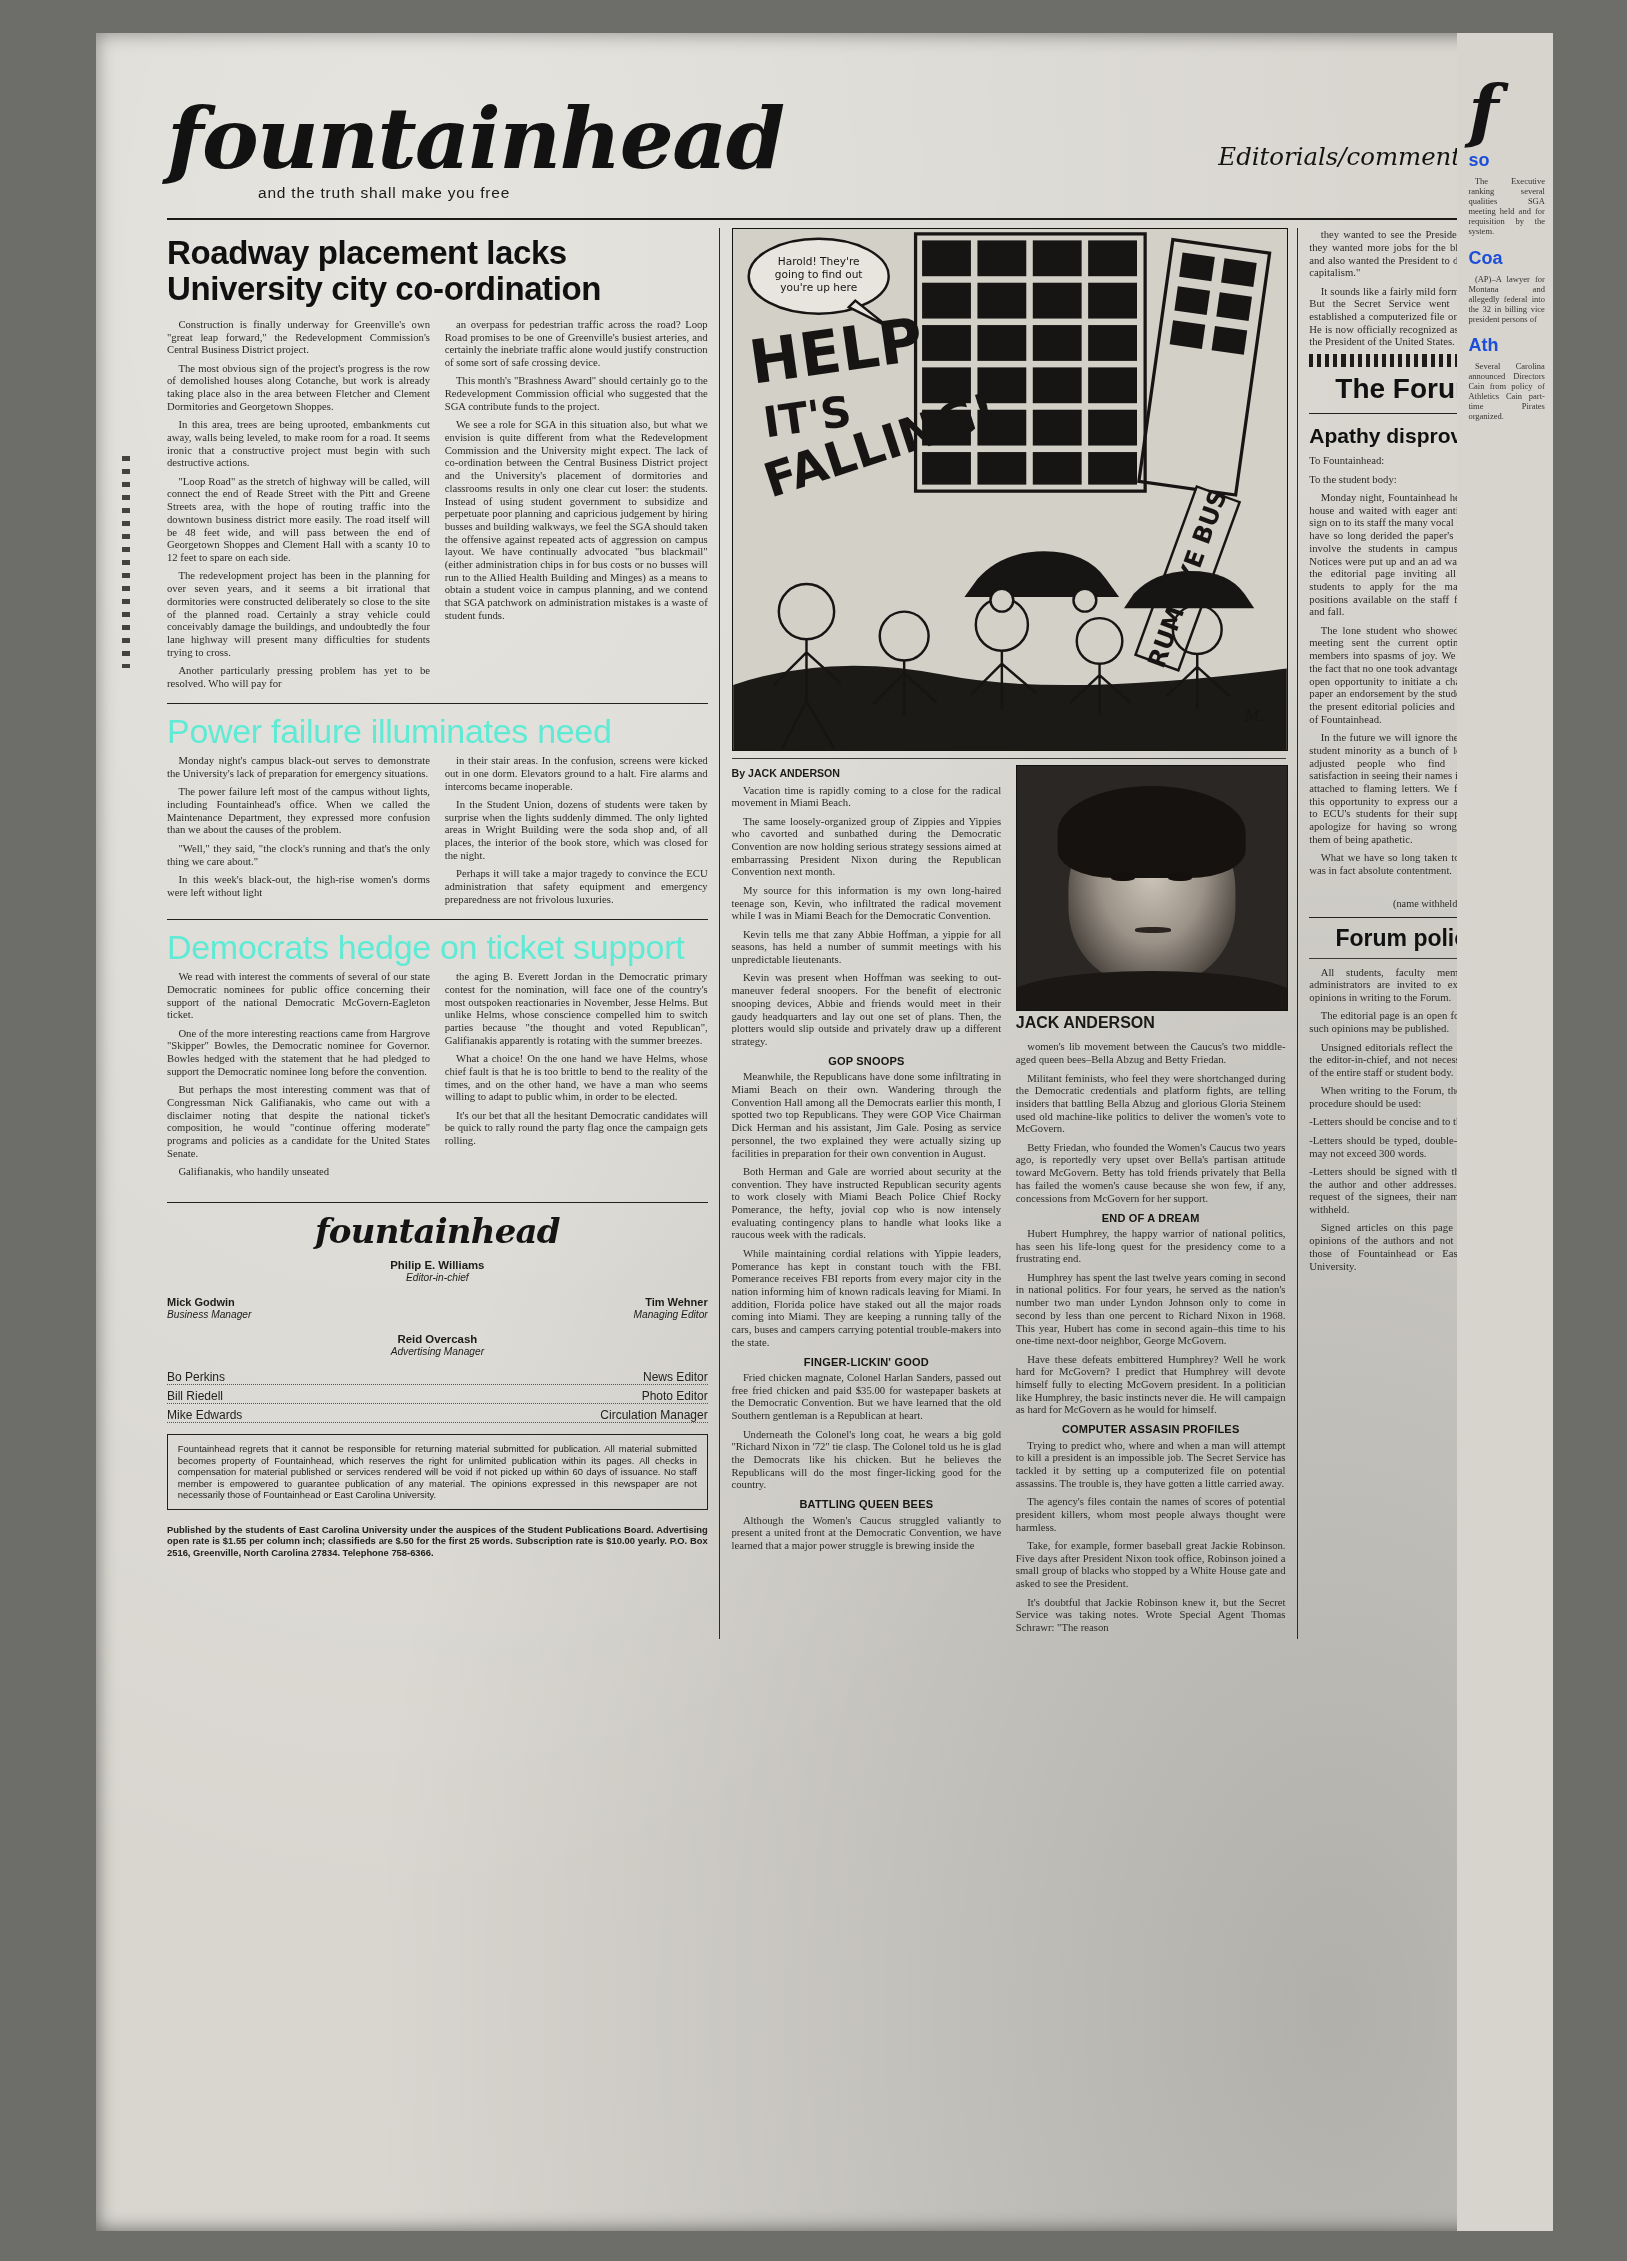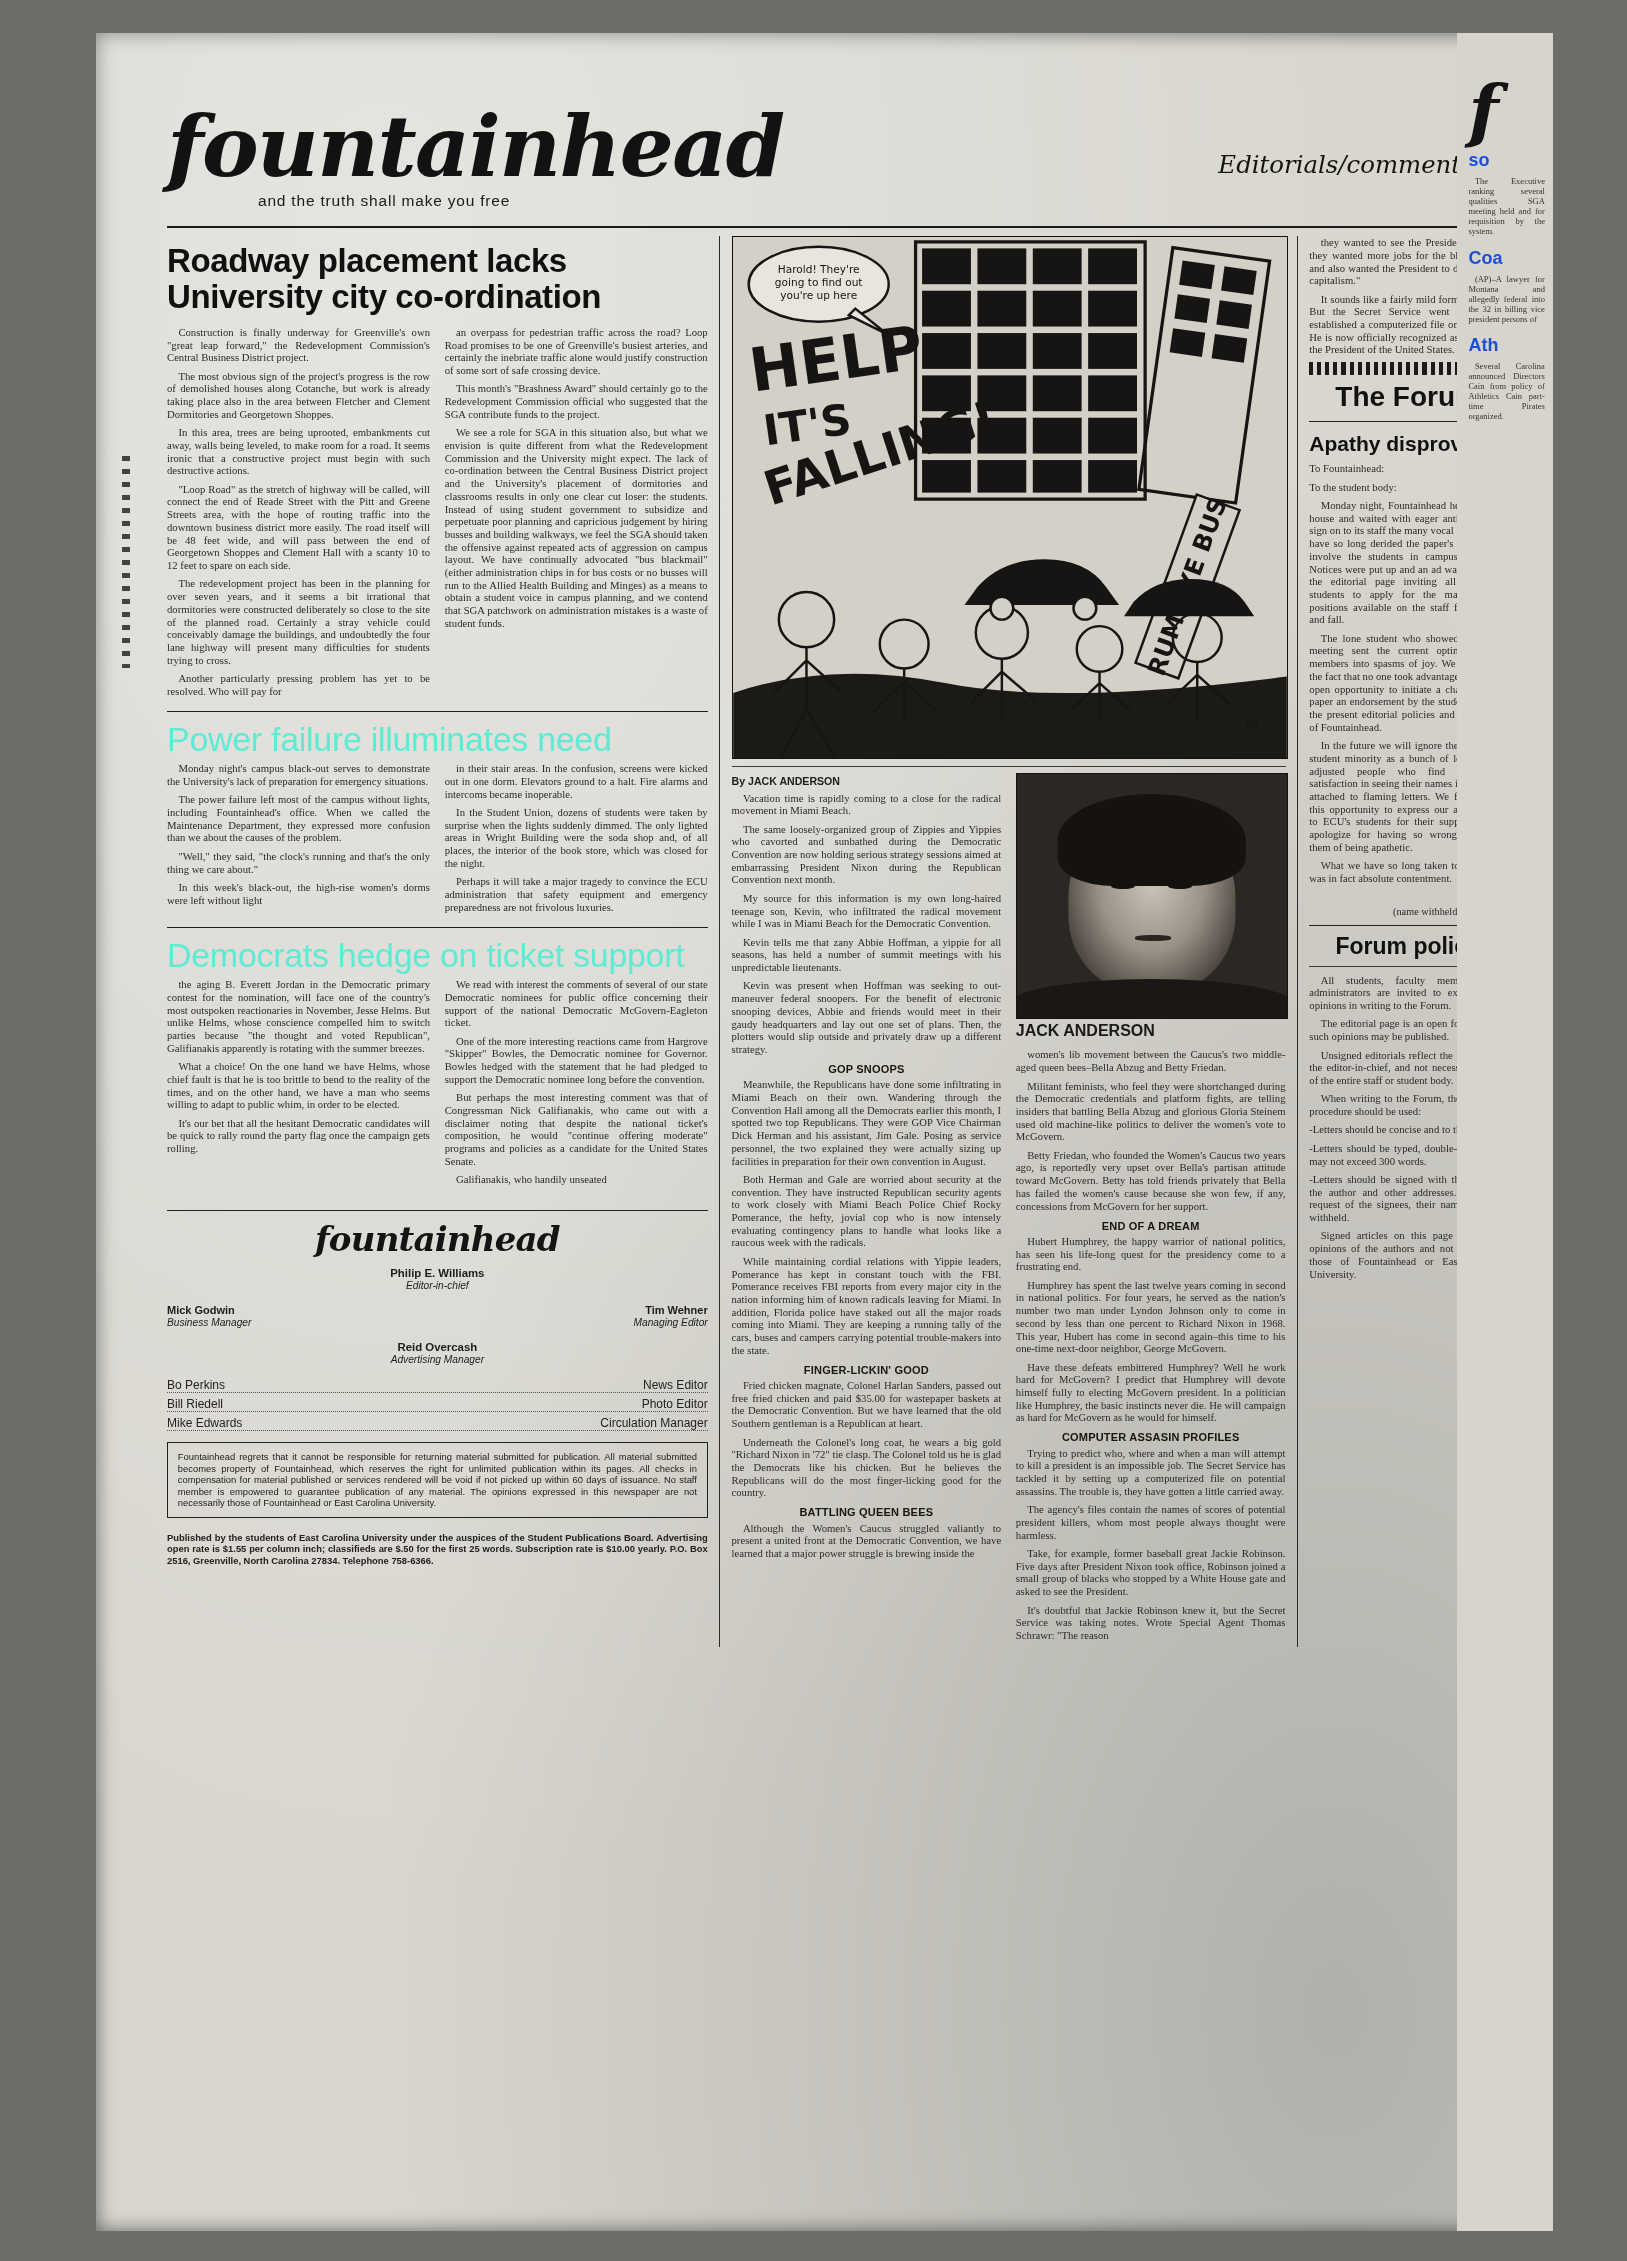--- a/index.html
+++ b/index.html
@@ -9,21 +9,21 @@
   #paper{position:absolute;left:96px;top:33px;width:1457px;height:2198px;background:#d8d6cf;
          box-shadow:0 0 19.5px rgba(0,0,0,.55) inset;}
   #paper:before{content:"";position:absolute;inset:0;background:
      radial-gradient(ellipse at 20% 10%, rgba(255,255,255,.35), rgba(0,0,0,0) 60%),
      radial-gradient(ellipse at 85% 90%, rgba(0,0,0,.18), rgba(0,0,0,0) 55%);
      pointer-events:none;}
   
   .gutter{position:absolute;left:96px;top:33px;width:33px;height:2198px;background:#4f4f4d;opacity:.55;}
   .edge-right{position:absolute;left:1510px;top:33px;width:43px;height:2198px;background:#5c5c59;opacity:.5;}
 
-  .content{position:absolute;left:167px;top:104px;width:1339px;height:2084px;}
+  .content{position:absolute;left:167px;top:96px;width:1339px;height:2084px;}
 
   
   .masthead{position:relative;height:122px;border-bottom:2.4px solid #1b1b1a;}
   .logo{font-family:"DejaVu Serif",serif;font-size:85px;line-height:85px;font-weight:bold;
         font-style:italic;letter-spacing:-1.6px;color:#121212;}
   .tagline{font-family:"Liberation Sans",sans-serif;font-size:15.5px;letter-spacing:0.8px;color:#1b1b1a;
         margin-left:91px;margin-top:3.3px;}
   .edit-label{position:absolute;right:4.9px;top:46px;font-family:"DejaVu Serif",serif;font-style:italic;
         font-size:24.4px;color:#14140f;}
 
@@ -151,29 +151,29 @@
             <p class="body">in their stair areas. In the confusion, screens were kicked out in one dorm. Elevators ground to a halt. Fire alarms and intercoms became inoperable.</p>
             <p class="body">In the Student Union, dozens of students were taken by surprise when the lights suddenly dimmed. The only lighted areas in Wright Building were the soda shop and, of all places, the interior of the book store, which was closed for the night.</p>
             <p class="body">Perhaps it will take a major tragedy to convince the ECU administration that safety equipment and emergency preparedness are not frivolous luxuries.</p>
           </div>
         </div>
 
         <div class="rule"></div>
         <h2 class="head">Democrats hedge on ticket support</h2>
         <div class="two">
           <div>
-            <p class="body">the aging B. Everett Jordan in the Democratic primary contest for the nomination, will face one of the country's most outspoken reactionaries in November, Jesse Helms. But unlike Helms, whose conscience compelled him to switch parties because "the thought and voted Republican", Galifianakis apparently is rotating with the summer breezes.</p>
-            <p class="body">What a choice! On the one hand we have Helms, whose chief fault is that he is too brittle to bend to the reality of the times, and on the other hand, we have a man who seems willing to adapt to public whim, in order to be elected.</p>
-            <p class="body">It's our bet that all the hesitant Democratic candidates will be quick to rally round the party flag once the campaign gets rolling.</p>
-          </div>
-          <div>
             <p class="body">We read with interest the comments of several of our state Democratic nominees for public office concerning their support of the national Democratic McGovern-Eagleton ticket.</p>
             <p class="body">One of the more interesting reactions came from Hargrove "Skipper" Bowles, the Democratic nominee for Governor. Bowles hedged with the statement that he had pledged to support the Democratic nominee long before the convention.</p>
             <p class="body">But perhaps the most interesting comment was that of Congressman Nick Galifianakis, who came out with a disclaimer noting that despite the national ticket's composition, he would "continue offering moderate" programs and policies as a candidate for the United States Senate.</p>
             <p class="body">Galifianakis, who handily unseated</p>
+          </div>
+          <div>
+            <p class="body">the aging B. Everett Jordan in the Democratic primary contest for the nomination, will face one of the country's most outspoken reactionaries in November, Jesse Helms. But unlike Helms, whose conscience compelled him to switch parties because "the thought and voted Republican", Galifianakis apparently is rotating with the summer breezes.</p>
+            <p class="body">What a choice! On the one hand we have Helms, whose chief fault is that he is too brittle to bend to the reality of the times, and on the other hand, we have a man who seems willing to adapt to public whim, in order to be elected.</p>
+            <p class="body">It's our bet that all the hesitant Democratic candidates will be quick to rally round the party flag once the campaign gets rolling.</p>
           </div>
         </div>
 
         <div class="flagbox">
           <div class="flaglogo">fountainhead</div>
           <div class="staffline">
             <b>Philip E. Williams</b>
             <i>Editor-in-chief</i>
           </div>
           <div class="staffrow">

